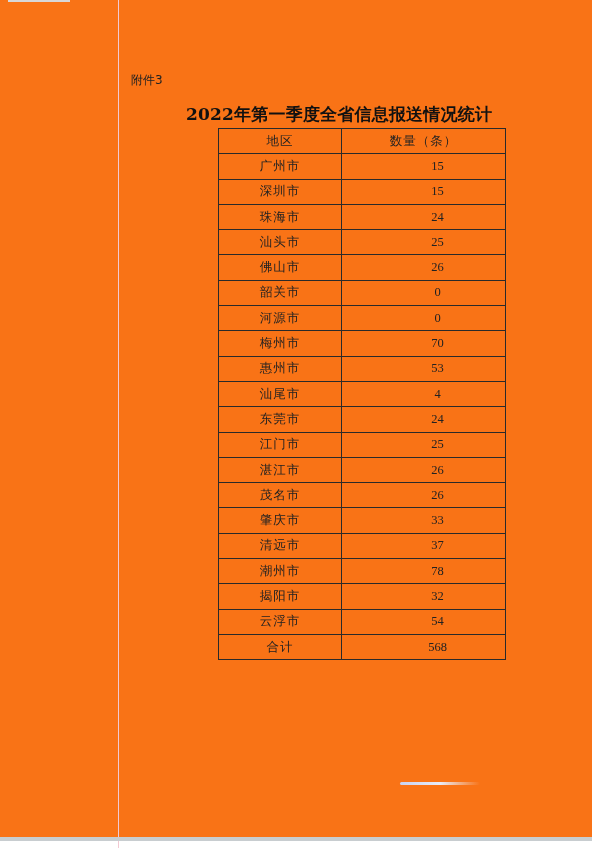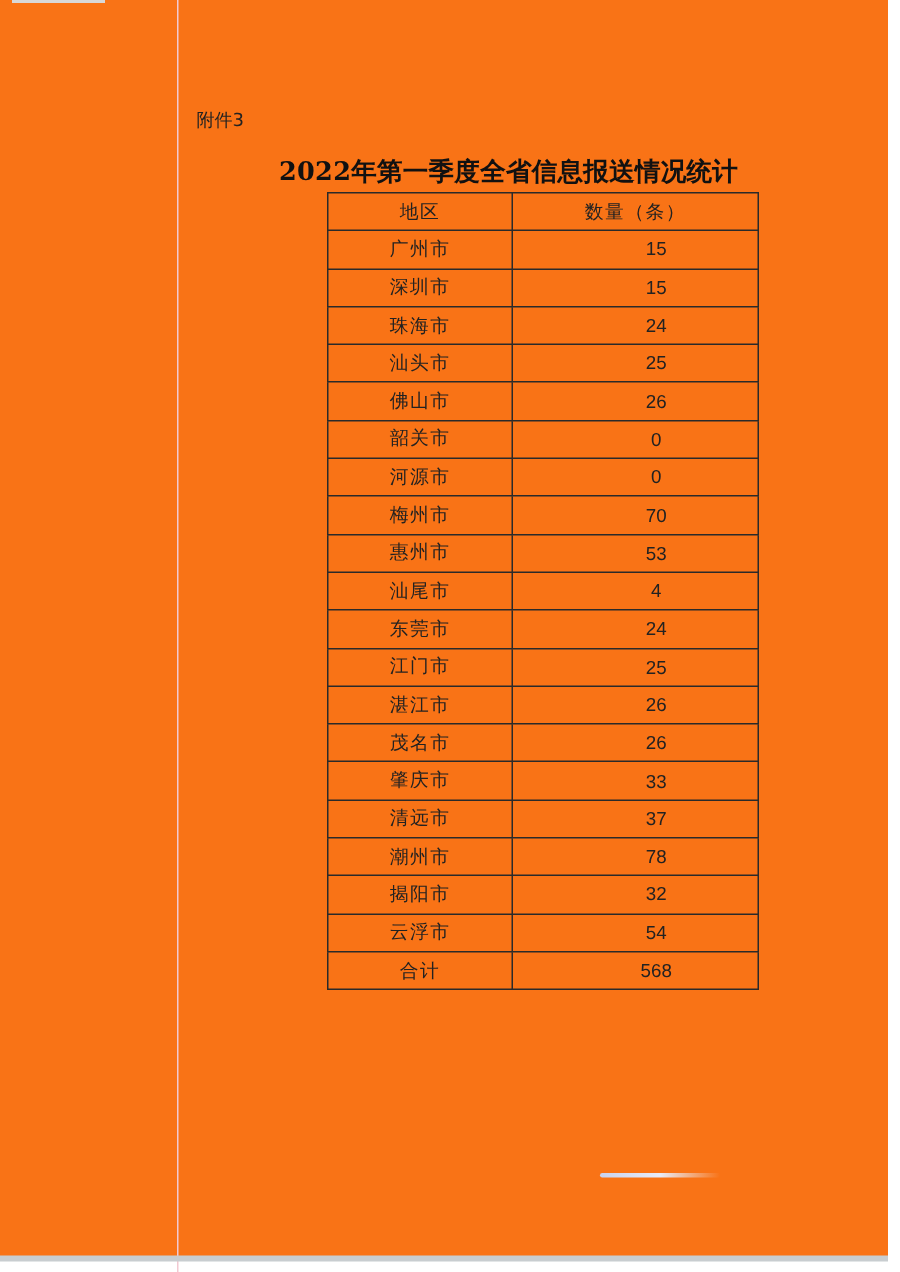--- a/index.html
+++ b/index.html
@@ -78,21 +78,21 @@
     table.stats th.col-region, table.stats td.col-region {
       width: 122px;
       font-family: "DejaVu Sans", "Liberation Sans", sans-serif;
       letter-spacing: 1px;
     }
     table.stats th.col-count {
       font-family: Liberation Sans, sans-serif;
       letter-spacing: 1px;
     }
     table.stats td.col-count {
-      font-family: Liberation Sans, sans-serif;
+      font-family: Liberation Serif, serif;
       padding-left: 28px;
     }
     .scan-blur {
       position: absolute;
       left: 400px;
       top: 782px;
       width: 80px;
       height: 3px;
       background: linear-gradient(to right, #c9d2ee, #e8ecf8, rgba(255,255,255,0));
       border-radius: 2px;

